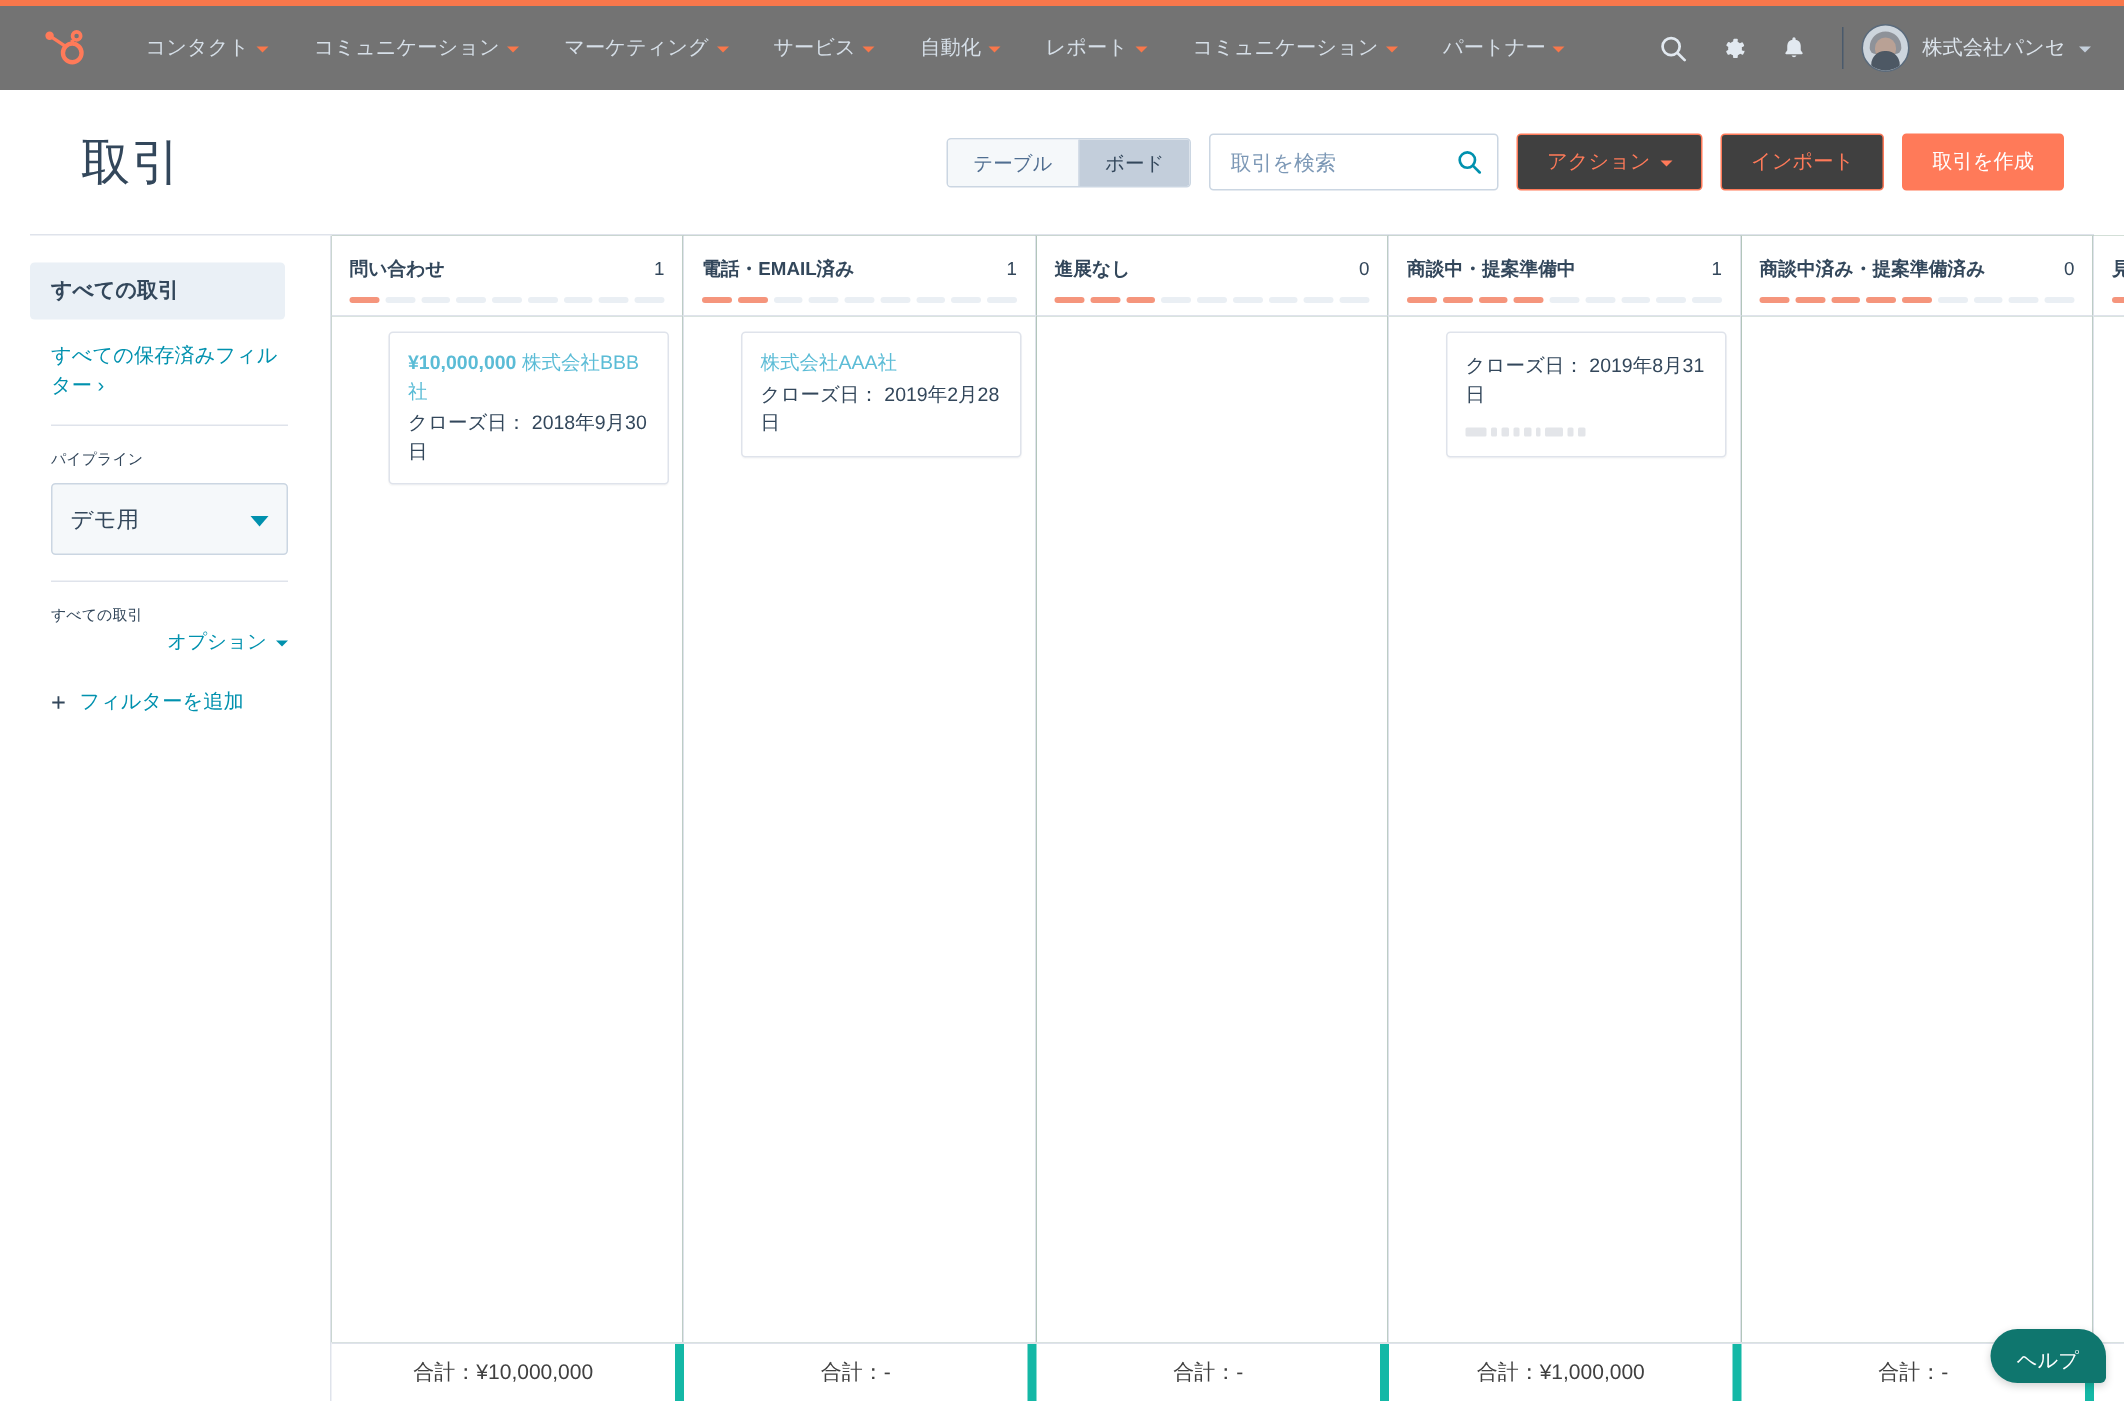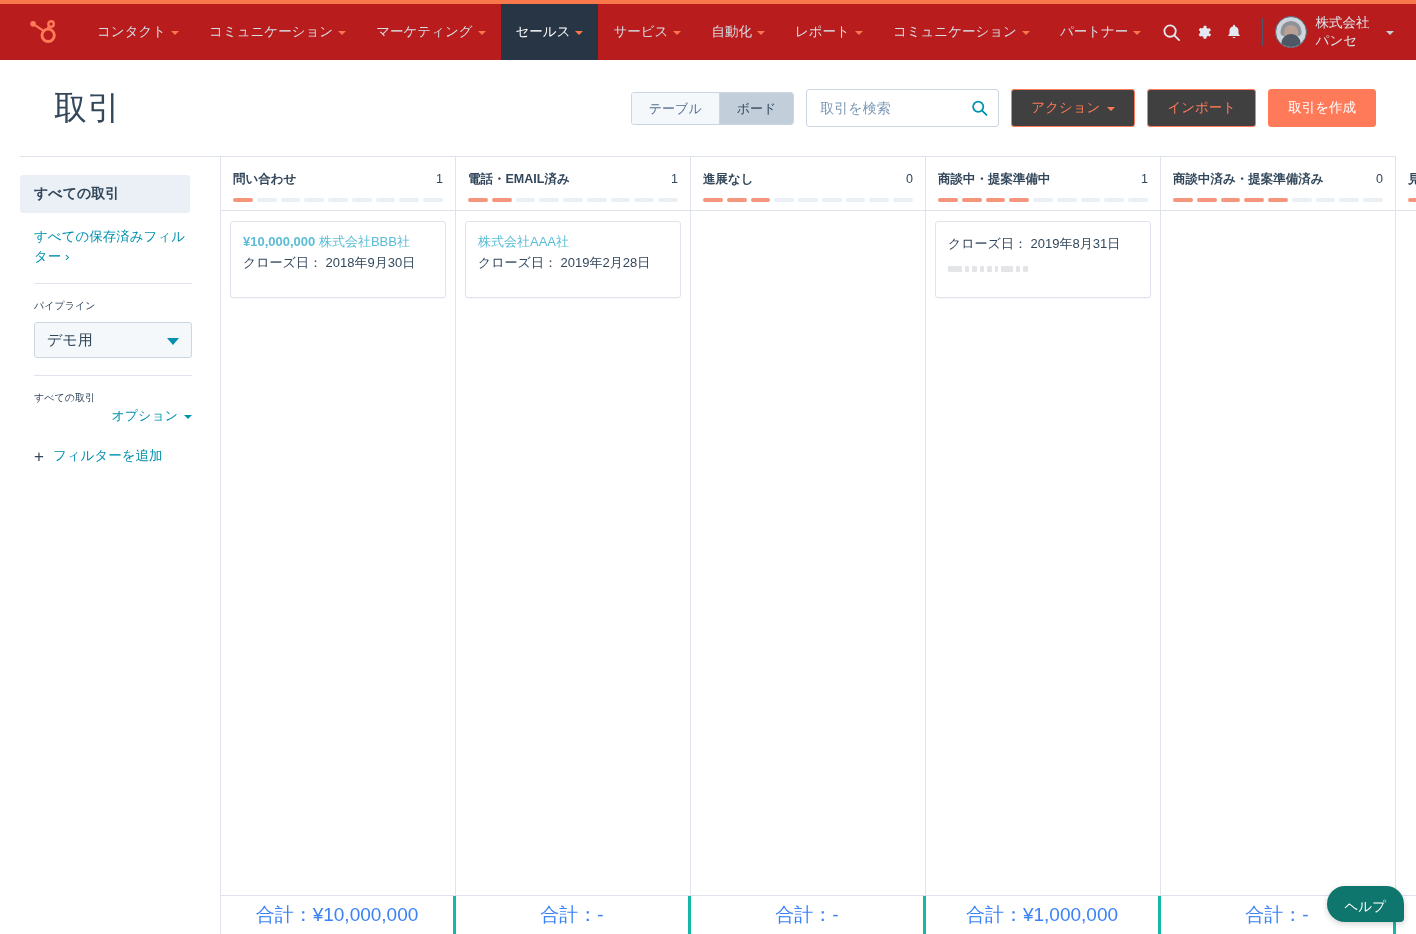--- a/index.html
+++ b/index.html
@@ -9,21 +9,21 @@
     background: #ffffff;
     overflow: hidden;
     -webkit-font-smoothing: antialiased;
   }
 
   
   #accent-stripe { height: 4px; background: #f8774b; width: 100%; }
 
   
   #navbar {
-    height: 56px; background: #b91c1c;
+    height: 56px; background: #737373;
     display: flex; align-items: center;
     padding: 0 18px 0 28px;
     position: relative;
   }
   #hs-logo { width: 30px; height: 30px; flex: 0 0 auto; margin-right: 24px; }
   .nav-menu { display: flex; align-items: center; height: 56px; }
   .nav-item {
     display: flex; align-items: center; gap: 5px;
     height: 56px; padding: 0 15px;
     color: #d6dfe8; font-size: 13.5px; white-space: nowrap;
@@ -127,21 +127,21 @@
     background: #eaf0f6; color: #33475b; font-size: 14px; font-weight: bold;
     border-radius: 3px; cursor: pointer;
   }
   #saved-filters-link {
     margin: 14px 28px 0 34px; font-size: 13.5px; color: #0091ae;
     line-height: 1.45; cursor: pointer;
   }
   .side-rule { height:1px; background:#dfe3eb; margin:17px 28px 0 34px; }
   .side-label { margin: 15px 34px 0 34px; font-size: 10px; color: #33475b; }
   #pipeline-select {
-    margin: 9px 28px 0 34px; height: 36px;
+    margin: 9px 28px 0 34px; height: 48px;
     border: 1px solid #cbd6e2; border-radius: 3px; background: #f5f8fa;
     display: flex; align-items: center; padding: 0 12px;
     font-size: 15px; color: #33475b; cursor: pointer;
   }
   #pipeline-select .caret-down {
     margin-left: auto; border-left-width:6px; border-right-width:6px;
     border-top-width:7px; border-top-color:#0091ae;
   }
   #options-row {
     margin: 2px 28px 0 34px; display:flex; justify-content:flex-end;
@@ -174,36 +174,37 @@
   .col-head-top { display: flex; align-items: baseline; }
   .col-name { font-size: 12.5px; color: #33475b; font-weight: bold; white-space: nowrap; overflow: hidden; }
   .col-count { margin-left: auto; font-size: 12.5px; color: #33475b; padding-left: 6px; }
   .prog-bar { display: flex; gap: 4px; margin-top: 10px; }
   .prog-seg { height: 4px; flex: 1; border-radius: 2px; background: #eaeff4; }
   .prog-seg.on { background: #f5957c; }
 
   .col-body { flex: 1; padding: 10px 9px; overflow: hidden; background:#fff; }
   .deal-card {
     border: 1px solid #dfe3eb; border-radius: 3px; background: #fff;
-    padding: 11px 12px 24px 12px; margin-bottom: 9px; cursor: pointer;
+    padding: 11px 12px 12px 12px; margin-bottom: 9px; cursor: pointer;
     box-shadow: 0 1px 1px rgba(0,0,0,.03);
+    margin-left: 29px;
   }
   .deal-title { font-size: 13px; color: #5bbcd6; line-height: 1.45; }
   .deal-amount { font-weight: bold; }
   .deal-date { font-size: 13px; color: #33475b; margin-top: 2px; line-height:1.45; }
   .deal-meta {
     margin-top: 12px; height: 7px; display:flex; gap:3px; align-items:center;
   }
   .meta-blur { height:6px; background:#c7ccd3; opacity:.5; border-radius:1px; }
   #board-footer { display: flex; border-top: 1px solid #dfe3eb; }
   #board-footer .foot-cell {
     width: 235px; flex: 0 0 235px; height: 38px;
-    border-right: 3px solid #14b8a6;
+    border-right: 6px solid #14b8a6;
     display: flex; align-items: center; justify-content: center;
-    font-size: 19px; color: #3b82f6; white-space: nowrap;
+    font-size: 14px; color: #404040; white-space: nowrap;
   }
 
   
   #help-btn {
     position: fixed; right: 12px; bottom: 12px;
     background: #0f766e; color: #fff; font-size: 13.5px;
     padding: 2px 18px; height: 36px; line-height: 38px;
     border-radius: 19px 19px 4px 19px; cursor: pointer;
     box-shadow: 0 2px 6px rgba(0,0,0,.18);
   }
@@ -229,24 +230,20 @@
     <div class="nav-item">
       <span class="nav-label">コンタクト</span>
       <i class="caret-down"></i>
     </div>
     <div class="nav-item">
       <span class="nav-label">コミュニケーション</span>
       <i class="caret-down"></i>
     </div>
     <div class="nav-item">
       <span class="nav-label">マーケティング</span>
-      <i class="caret-down"></i>
-    </div>
-    <div class="nav-item active">
-      <span class="nav-label">セールス</span>
       <i class="caret-down"></i>
     </div>
     <div class="nav-item">
       <span class="nav-label">サービス</span>
       <i class="caret-down"></i>
     </div>
     <div class="nav-item">
       <span class="nav-label">自動化</span>
       <i class="caret-down"></i>
     </div>

